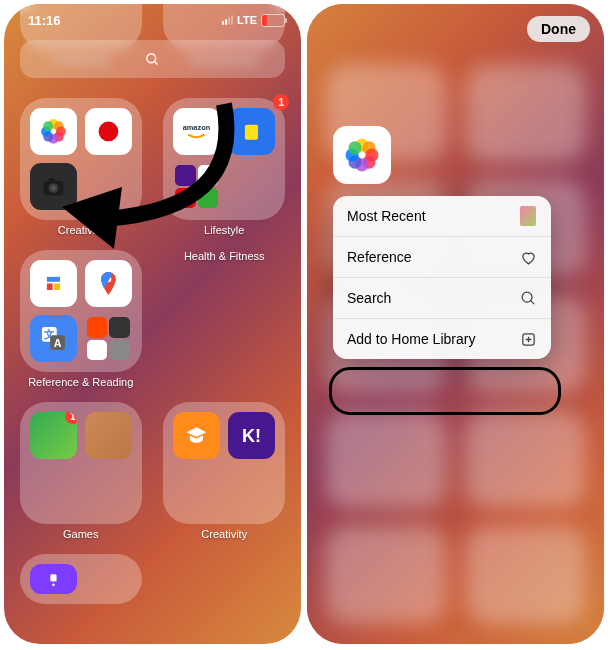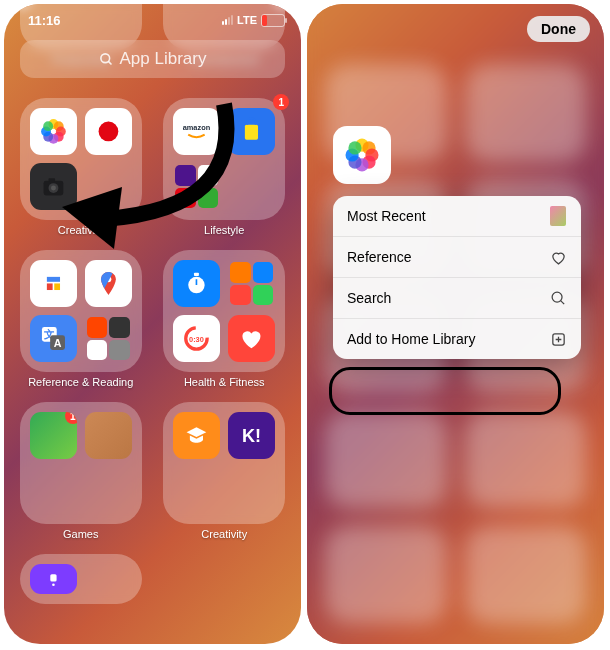--- a/index.html
+++ b/index.html
@@ -30,21 +30,21 @@
 .mini{display:grid;grid-template-columns:1fr 1fr;grid-template-rows:1fr 1fr;gap:2px;padding:2px;box-sizing:border-box;background:transparent;border-radius:11px}
 .mini .m{border-radius:5px;background:#fff}
 .badge{position:absolute;top:-4px;right:-4px;min-width:16px;height:16px;border-radius:8px;background:#ff3b30;color:#fff;font-size:10px;font-weight:700;display:flex;align-items:center;justify-content:center;z-index:2}
 
 .arrow{position:absolute;top:85px;left:40px;width:220px;height:220px;z-index:10;pointer-events:none}
 
 .done{position:absolute;top:12px;right:14px;padding:5px 14px;border-radius:14px;background:rgba(235,235,235,.92);color:#000000;font-size:14px;font-weight:600;z-index:6}
 .blurgrid{position:absolute;inset:0;display:grid;grid-template-columns:1fr 1fr;grid-template-rows:repeat(5,1fr);gap:18px;padding:60px 18px 20px;filter:blur(10px);opacity:.9}
 .blurgrid div{border-radius:24px;background:rgba(255,255,255,.35)}
 .photos-big{position:absolute;top:122px;left:26px;width:58px;height:58px;border-radius:14px;background:#fff;display:flex;align-items:center;justify-content:center;z-index:6}
-.ctxmenu{position:absolute;top:192px;left:26px;width:248px;border-radius:14px;background:rgba(248,248,248,.98);box-shadow:0 8px 30px rgba(0,0,0,.3);z-index:6;overflow:hidden}
+.ctxmenu{position:absolute;top:192px;left:26px;width:218px;border-radius:14px;background:rgba(248,248,248,.98);box-shadow:0 8px 30px rgba(0,0,0,.3);z-index:6;overflow:hidden}
 .ctxitem{display:flex;align-items:center;justify-content:space-between;padding:11px 14px;font-size:14px;color:#000;border-bottom:1px solid rgba(0,0,0,.08)}
 .ctxitem:last-child{border-bottom:none}
 .ctxitem .ico{width:18px;height:18px;display:flex;align-items:center;justify-content:center;color:#555}
 .highlight{position:absolute;top:363px;left:22px;width:226px;height:42px;border:3px solid #000;border-radius:21px;z-index:7;pointer-events:none}
 .thumb{width:16px;height:20px;background:linear-gradient(135deg,#e8a,#ac6);border-radius:2px}
 </style>
 </head>
 <body>
 
 <div class="container">
@@ -64,21 +64,20 @@
             <i></i>
           </span>
     </span>
   </div>
 
   <div class="searchbar">
     <svg viewBox="0 0 24 24" fill="none" stroke="currentColor" stroke-width="2.5">
           <circle cx="10" cy="10" r="7"></circle>
           <line x1="20" y1="20" x2="15" y2="15"></line>
         </svg>
-    <span>App Library</span>
   </div>
 
   <div class="catgrid">
 
     <div class="cat">
       <div class="catbox peek">
         <div class="app" style="background:#fff"></div>
         <div class="mini">
               <div class="m" style="background:#e33"></div>
               <div class="m" style="background:#0a84ff"></div>
@@ -191,46 +190,20 @@
               <div class="m" style="background:#ff4500"></div>
               <div class="m" style="background:#333"></div>
               <div class="m" style="background:#fff"></div>
               <div class="m" style="background:#888"></div>
             </div>
       </div>
       <span class="catlabel">Reference &amp; Reading</span>
     </div>
 
     <div class="cat">
-      <div class="catbox">
-        <div class="app" style="background:#0a84ff">
-              <svg viewBox="0 0 40 40">
-                <circle cx="20" cy="22" r="10" fill="#fff"></circle>
-                <rect x="17" y="7" width="6" height="4" rx="1" fill="#fff"></rect>
-                <line x1="20" y1="22" x2="20" y2="15" stroke="#0a84ff" stroke-width="2"></line>
-              </svg>
-            </div>
-        <div class="mini">
-              <div class="m" style="background:#ff7a00"></div>
-              <div class="m" style="background:#0a84ff"></div>
-              <div class="m" style="background:#ff453a"></div>
-              <div class="m" style="background:#30d158"></div>
-            </div>
-        <div class="app" style="background:#fff">
-              <svg viewBox="0 0 40 40">
-                <circle cx="20" cy="20" r="13" fill="none" stroke="#ff453a" stroke-width="4" stroke-dasharray="60 20"></circle>
-                <text x="20" y="24" font-size="9" text-anchor="middle" fill="#ff453a" font-weight="700">0:30</text>
-              </svg>
-            </div>
-        <div class="app" style="background:#ff453a">
-              <svg viewBox="0 0 40 40">
-                <path d="M20 32s-11-7-11-15a6 6 0 0111-3 6 6 0 0111 3c0 8-11 15-11 15z" fill="#fff"></path>
-              </svg>
-            </div>
-      </div>
       <span class="catlabel">Health &amp; Fitness</span>
     </div>
 
     <div class="cat">
       <div class="catbox">
         <div class="app" style="background:linear-gradient(135deg,#3a5,#7c4)">
           <div class="badge">1</div>
         </div>
         <div class="app" style="background:linear-gradient(135deg,#c85,#b74)"></div>
         <div class="app" style="background:transparent"></div>

